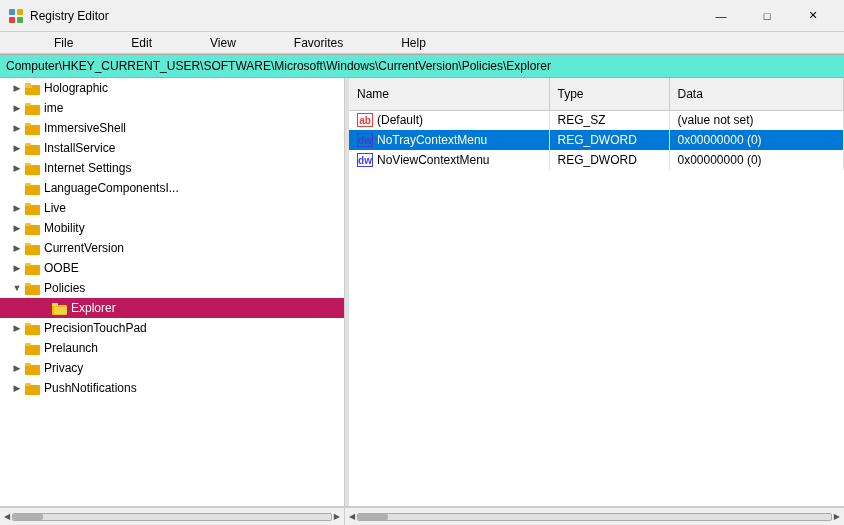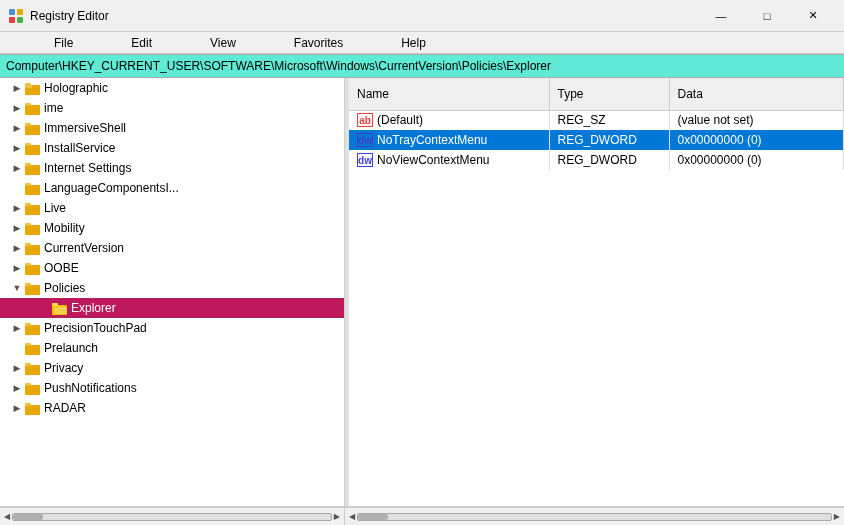--- a/index.html
+++ b/index.html
@@ -478,30 +478,20 @@
         <span class="tree-expand collapsed"></span>
         <span class="folder-icon">
           <svg class="folder-svg" viewBox="0 0 16 13" fill="none">
               <rect x="0" y="3" width="15" height="10" rx="1" fill="#e8a800"></rect>
               <rect x="0" y="1" width="6" height="3" rx="1" fill="#f0c040"></rect>
             </svg>
         </span>
         <span class="tree-label">PushNotifications</span>
       </div>
 
-      <div class="tree-item indent-1">
-        <span class="tree-expand collapsed"></span>
-        <span class="folder-icon">
-          <svg class="folder-svg" viewBox="0 0 16 13" fill="none">
-              <rect x="0" y="3" width="15" height="10" rx="1" fill="#e8a800"></rect>
-              <rect x="0" y="1" width="6" height="3" rx="1" fill="#f0c040"></rect>
-            </svg>
-        </span>
-        <span class="tree-label">RADAR</span>
-      </div>
 
     </div>
   </div>
 
   <div class="splitter"></div>
 
   <div class="right-panel">
     <div class="right-content">
       <table class="registry-table">
         <thead>

